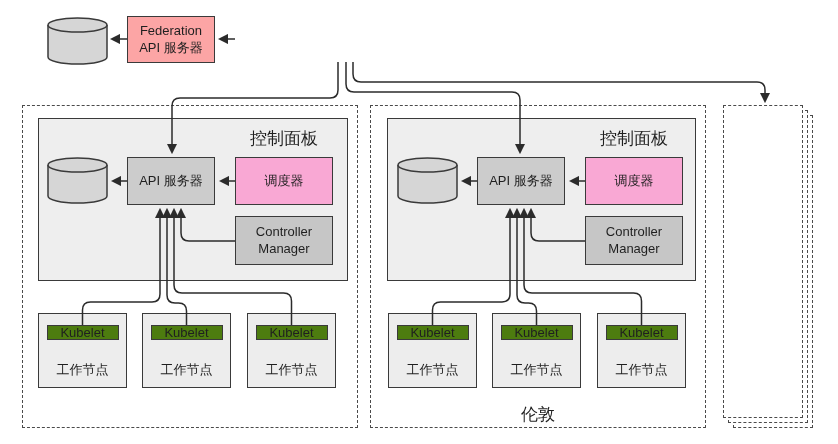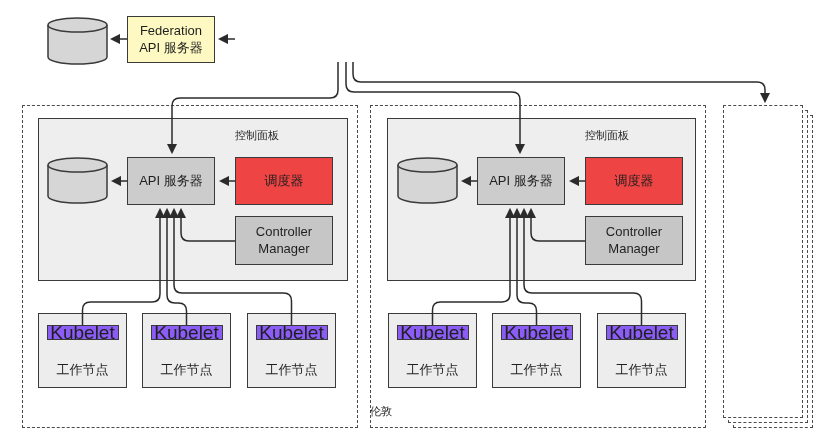--- a/index.html
+++ b/index.html
@@ -9,45 +9,45 @@
     overflow:hidden;
   }
   .box {
     position:absolute; box-sizing:border-box;
     border:1.5px solid #3a3a3a;
     display:flex; align-items:center; justify-content:center;
     text-align:center; font-size:13px; line-height:1.3; white-space:pre-line;
     z-index:2;
   }
   .fill-fcm     { background:#c2c2c2; }
-  .fill-light   { background:#fef9c3; }
+  .fill-light   { background:#fca5a5; }
   .fill-api     { background:#cccccc; }
-  .fill-white   { background:#ef4444; }
+  .fill-white   { background:#f9a8d4; }
   .fill-cm      { background:#c6c6c6; }
   .dashed {
     position:absolute; box-sizing:border-box;
     border:1.5px dashed #4a4a4a; z-index:1;
   }
   .panel {
     position:absolute; box-sizing:border-box;
     border:1.5px solid #3a3a3a; background:#eeeeee; z-index:1;
   }
   .lbl {
-    position:absolute; font-size:11px; line-height:1.3; text-align:left;
+    position:absolute; font-size:17px; line-height:1.3; text-align:center;
     white-space:pre-line; z-index:3;
   }
   .worker {
     position:absolute; box-sizing:border-box; width:89px; height:75px;
     border:1.5px solid #3a3a3a; background:#ededed; z-index:2;
     display:flex; flex-direction:column; align-items:center;
   }
   .worker .kubelet {
     box-sizing:border-box; width:72px; height:15px; margin-top:11px;
-    border:1.5px solid #3a3a3a; background:#8b5cf6;
-    display:flex; align-items:center; justify-content:center; font-size:19px;
+    border:1.5px solid #3a3a3a; background:#4d7c0f;
+    display:flex; align-items:center; justify-content:center; font-size:13px;
   }
   .worker .node-label { margin-top:21px; font-size:13px; }
   svg.wires { position:absolute; left:0; top:0; z-index:5; pointer-events:none; }
 </style>
 </head>
 <body>
 
 <div class="stage">
 
   <div class="lbl" style="left:48px; top:34px; width:59px;">etcd</div>

